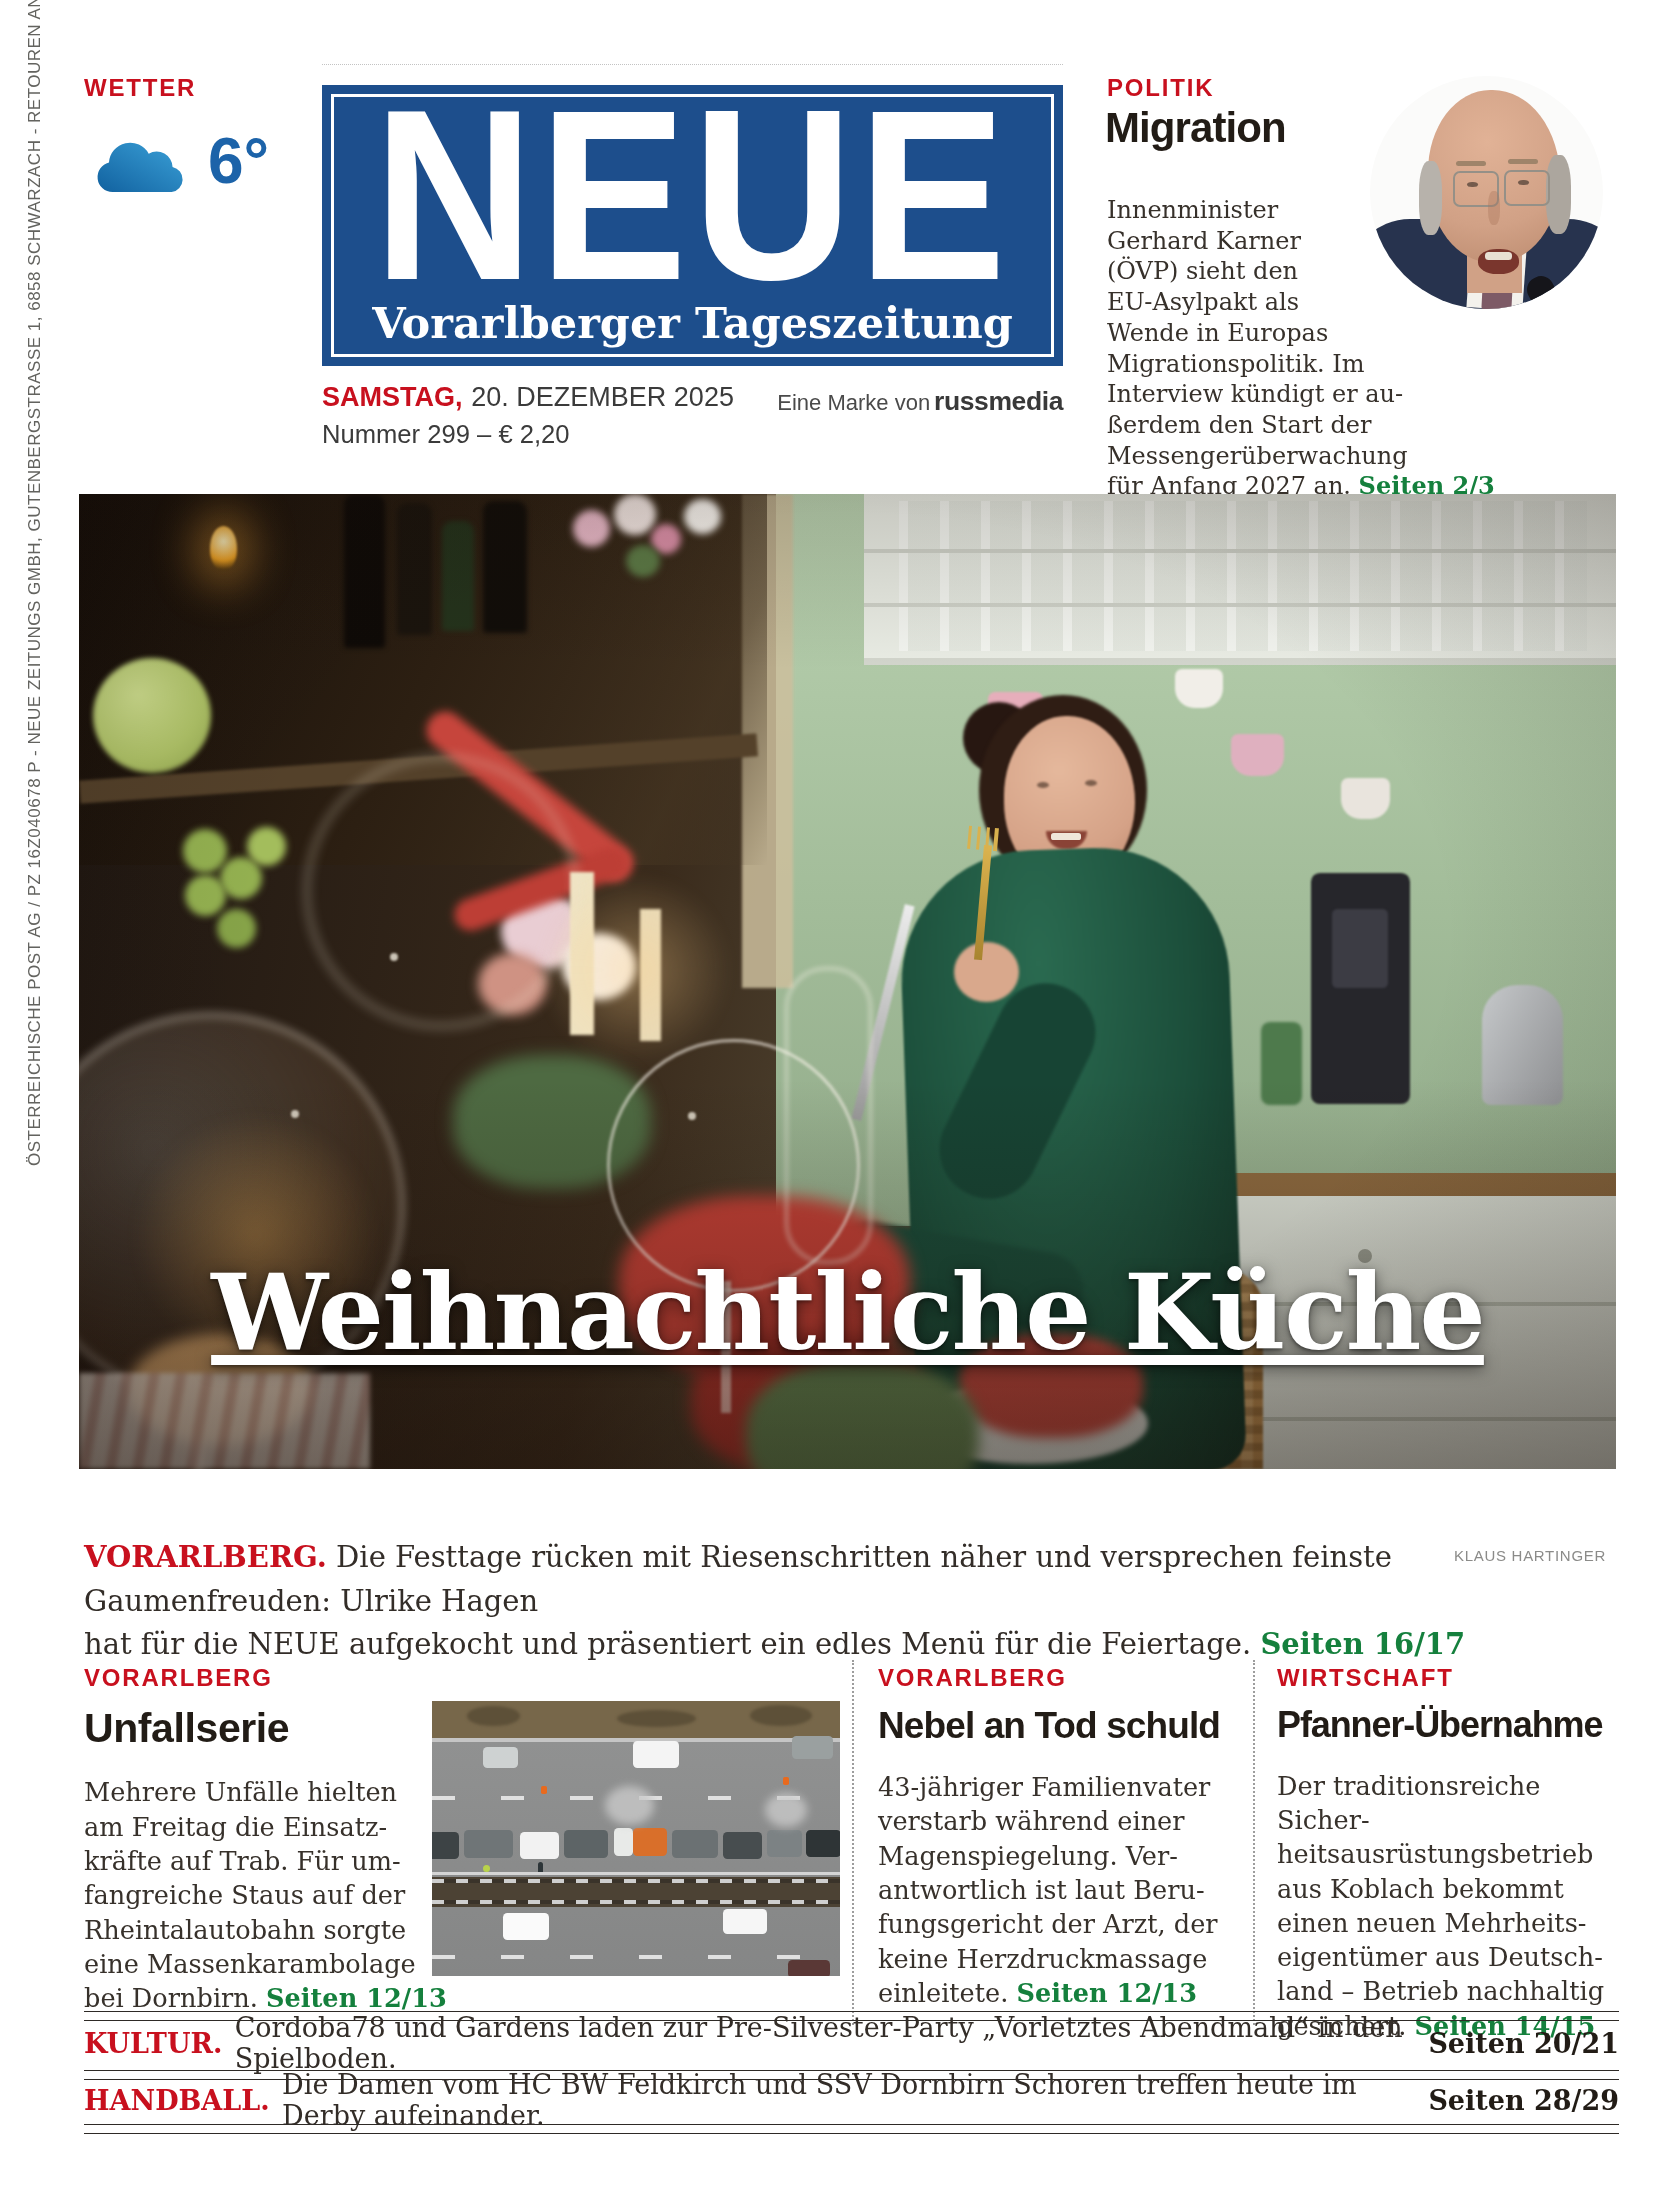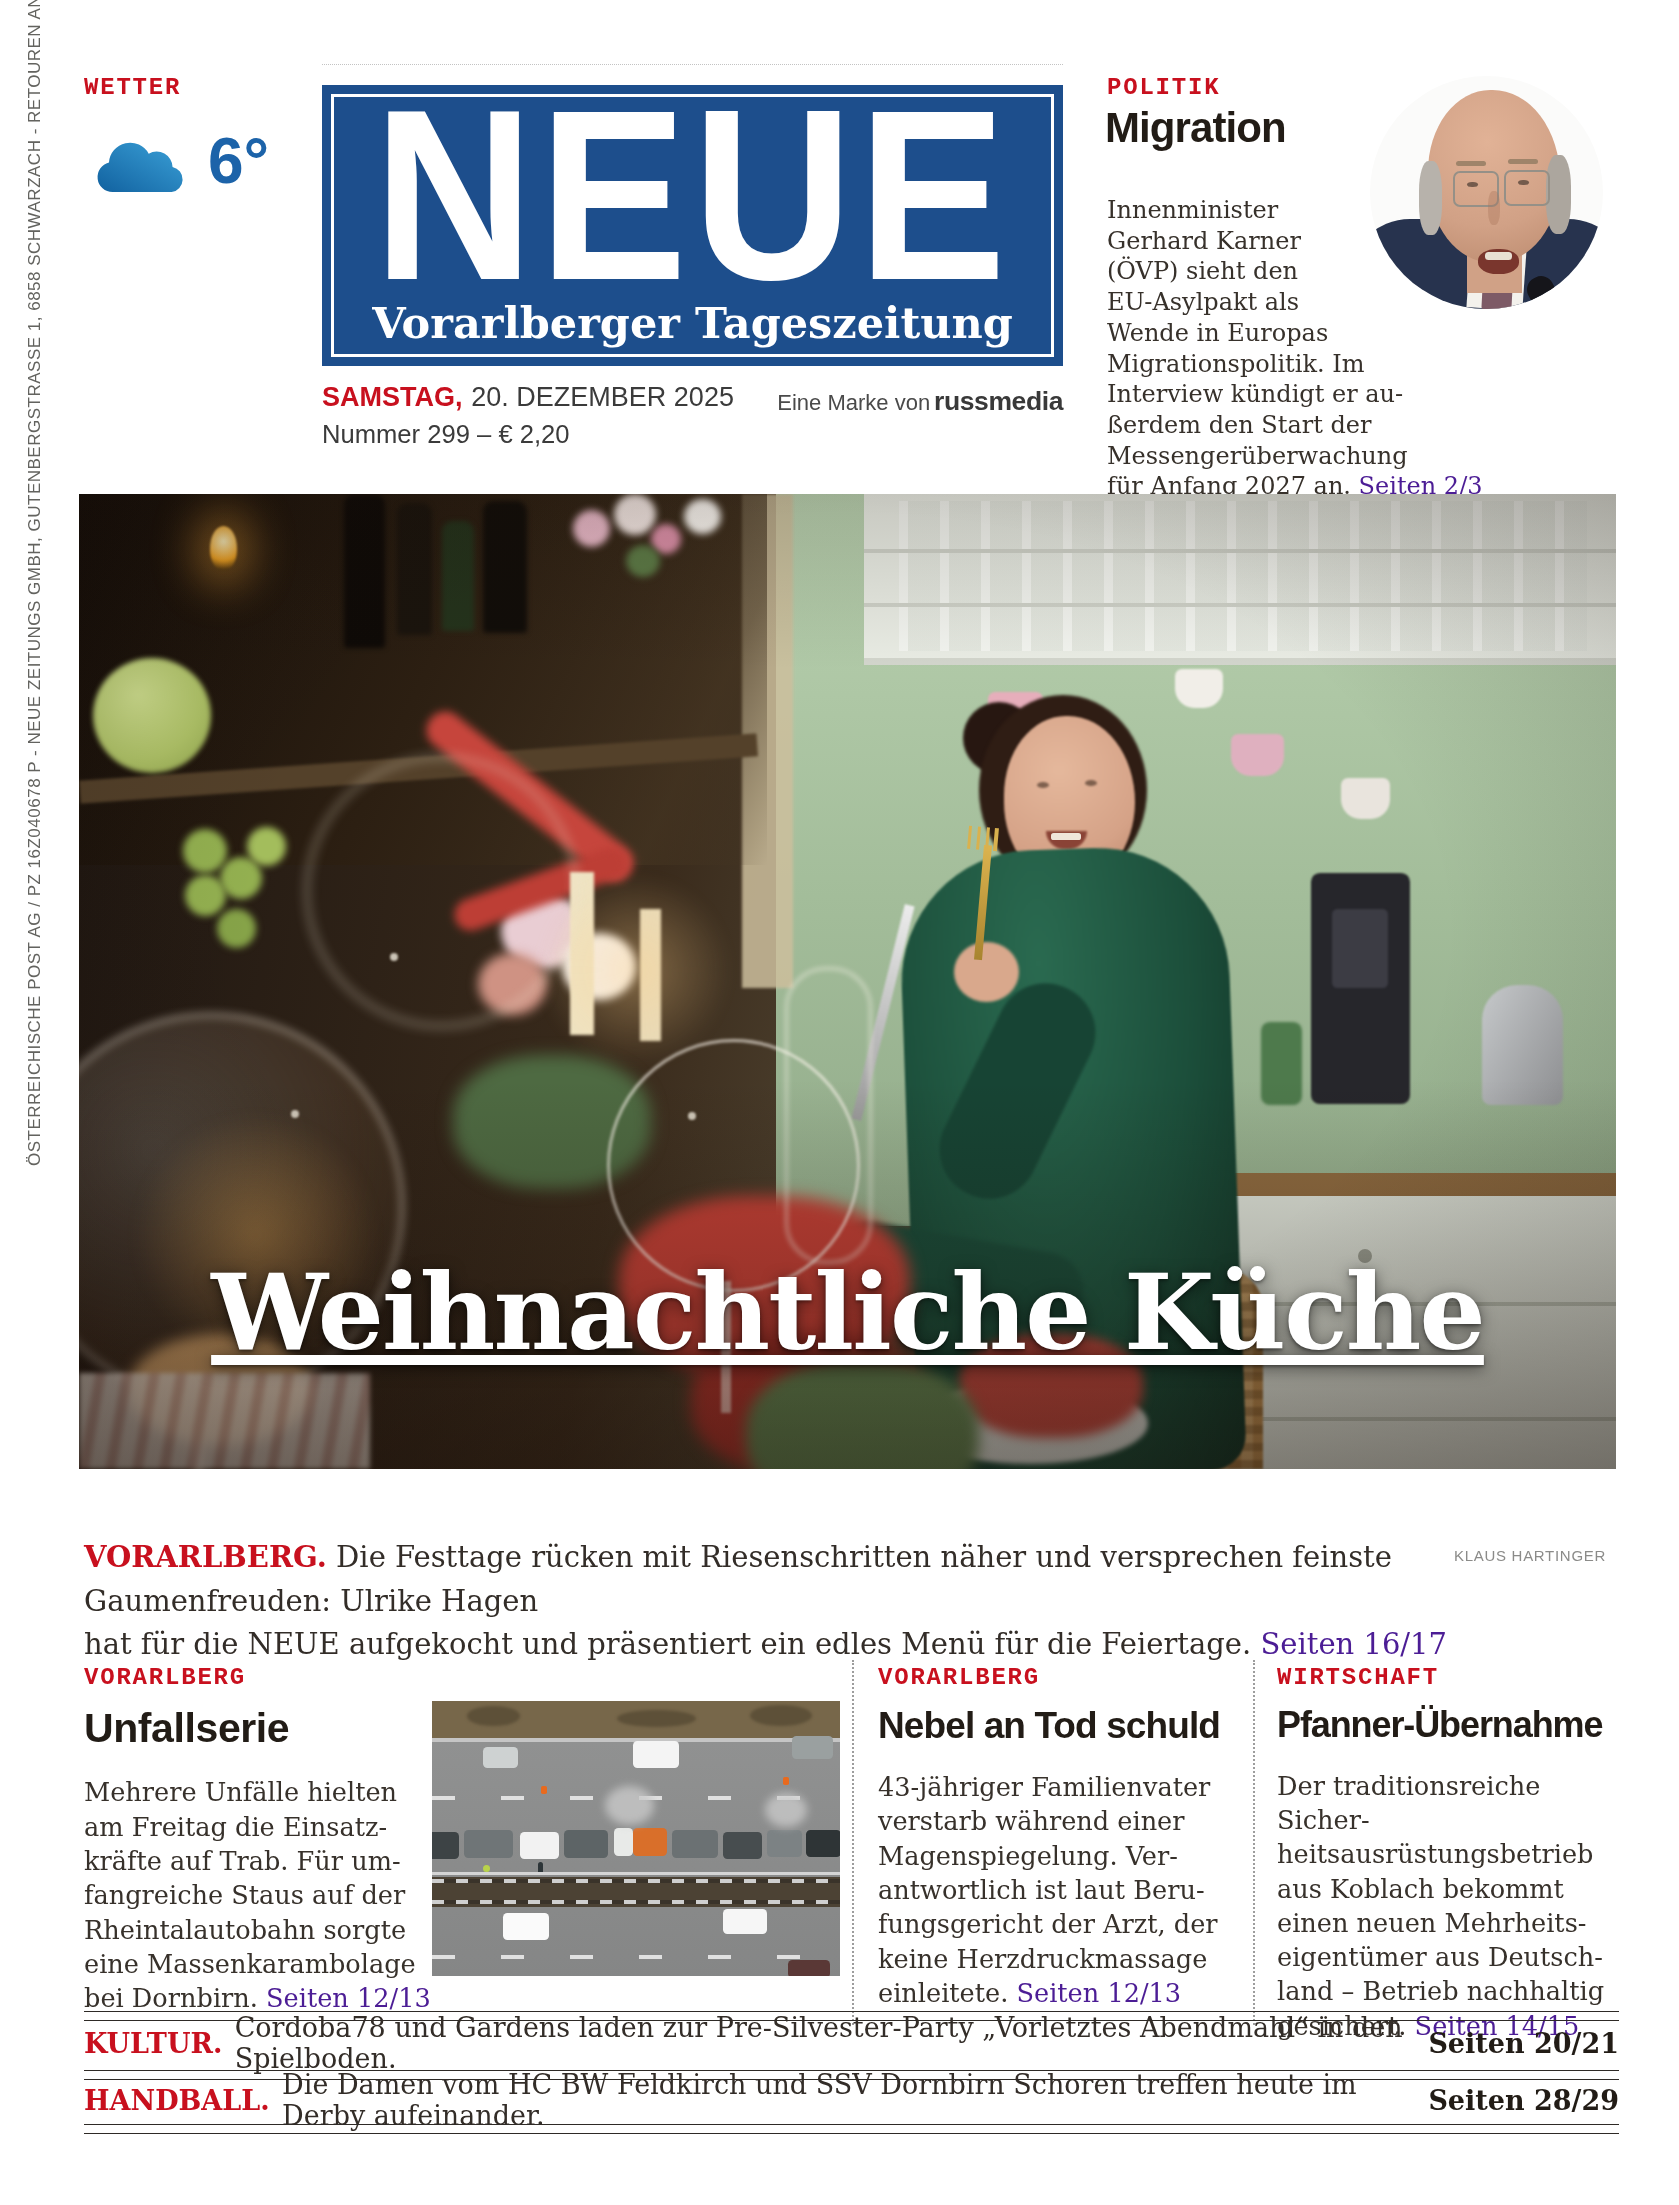--- a/index.html
+++ b/index.html
@@ -7,21 +7,21 @@
         font-family:"DejaVu Serif",serif;color:var(--ink,#37312b);}
   .abs{position:absolute;}
 
   
   .postal{position:absolute;left:25px;top:1166px;width:1094px;
           transform:rotate(-90deg);transform-origin:0 0;
           font-family:"Liberation Sans",sans-serif;font-size:17px;letter-spacing:0.5px;
           color:#63635f;white-space:nowrap;}
 
   
-  .sec-label{font-family:Liberation Mono, monospace;font-weight:bold;
+  .sec-label{font-family:Liberation Sans, sans-serif;font-weight:bold;
              font-size:24px;letter-spacing:1.8px;color:var(--accent-red,#c8101e);}
   .wx-label{left:84px;top:74px;}
   .wx-cloud{left:86px;top:132px;width:106px;height:69px;}
   .wx-temp{left:208px;top:124px;font-family:"Liberation Sans",sans-serif;font-weight:bold;
            font-size:64px;color:var(--temp-blue,#1c63a9);}
   .wx-text{left:84px;top:221px;width:212px;font-size:24px;line-height:1.23;}
   .pre{white-space:pre-line;}
   .b{font-weight:bold;color:#2c2621;}
 
   
@@ -214,21 +214,21 @@
   .t-vest{width:7px;height:7px;background:#b8d24a;border-radius:50%;}
 
   
   .rule{left:84px;width:1535px;height:8px;border-top:1.8px solid #2e2a26;border-bottom:1.8px solid #2e2a26;}
   .rule1{top:2011px;} .rule2{top:2070px;} .rule3{top:2124px;}
   .ticker{left:84px;width:1535px;height:42px;display:flex;align-items:center;font-size:27px;color:#332d28;}
   .ticker1{top:2022px;} .ticker2{top:2079px;}
   .t-label{font-weight:bold;color:var(--accent-red,#c8101e);margin-right:12.4px;white-space:nowrap;}
   .t-text{flex:1;}
   .t-ref{font-weight:bold;color:#221c16;white-space:nowrap;}
-  .ref-b{font-weight:normal;color:#4c1d95;}
+  .ref-b{font-weight:bold;color:#15803d;}
 </style>
 </head>
 <body>
 
 <div class="page">
 
   <div class="postal">ÖSTERREICHISCHE POST AG / PZ 16Z040678 P - NEUE ZEITUNGS GMBH, GUTENBERGSTRASSE 1, 6858 SCHWARZACH - RETOUREN AN PF 555, 1008 WIEN</div>
 
   <div class="abs sec-label wx-label">WETTER</div>
   <div class="abs wx-cloud">

